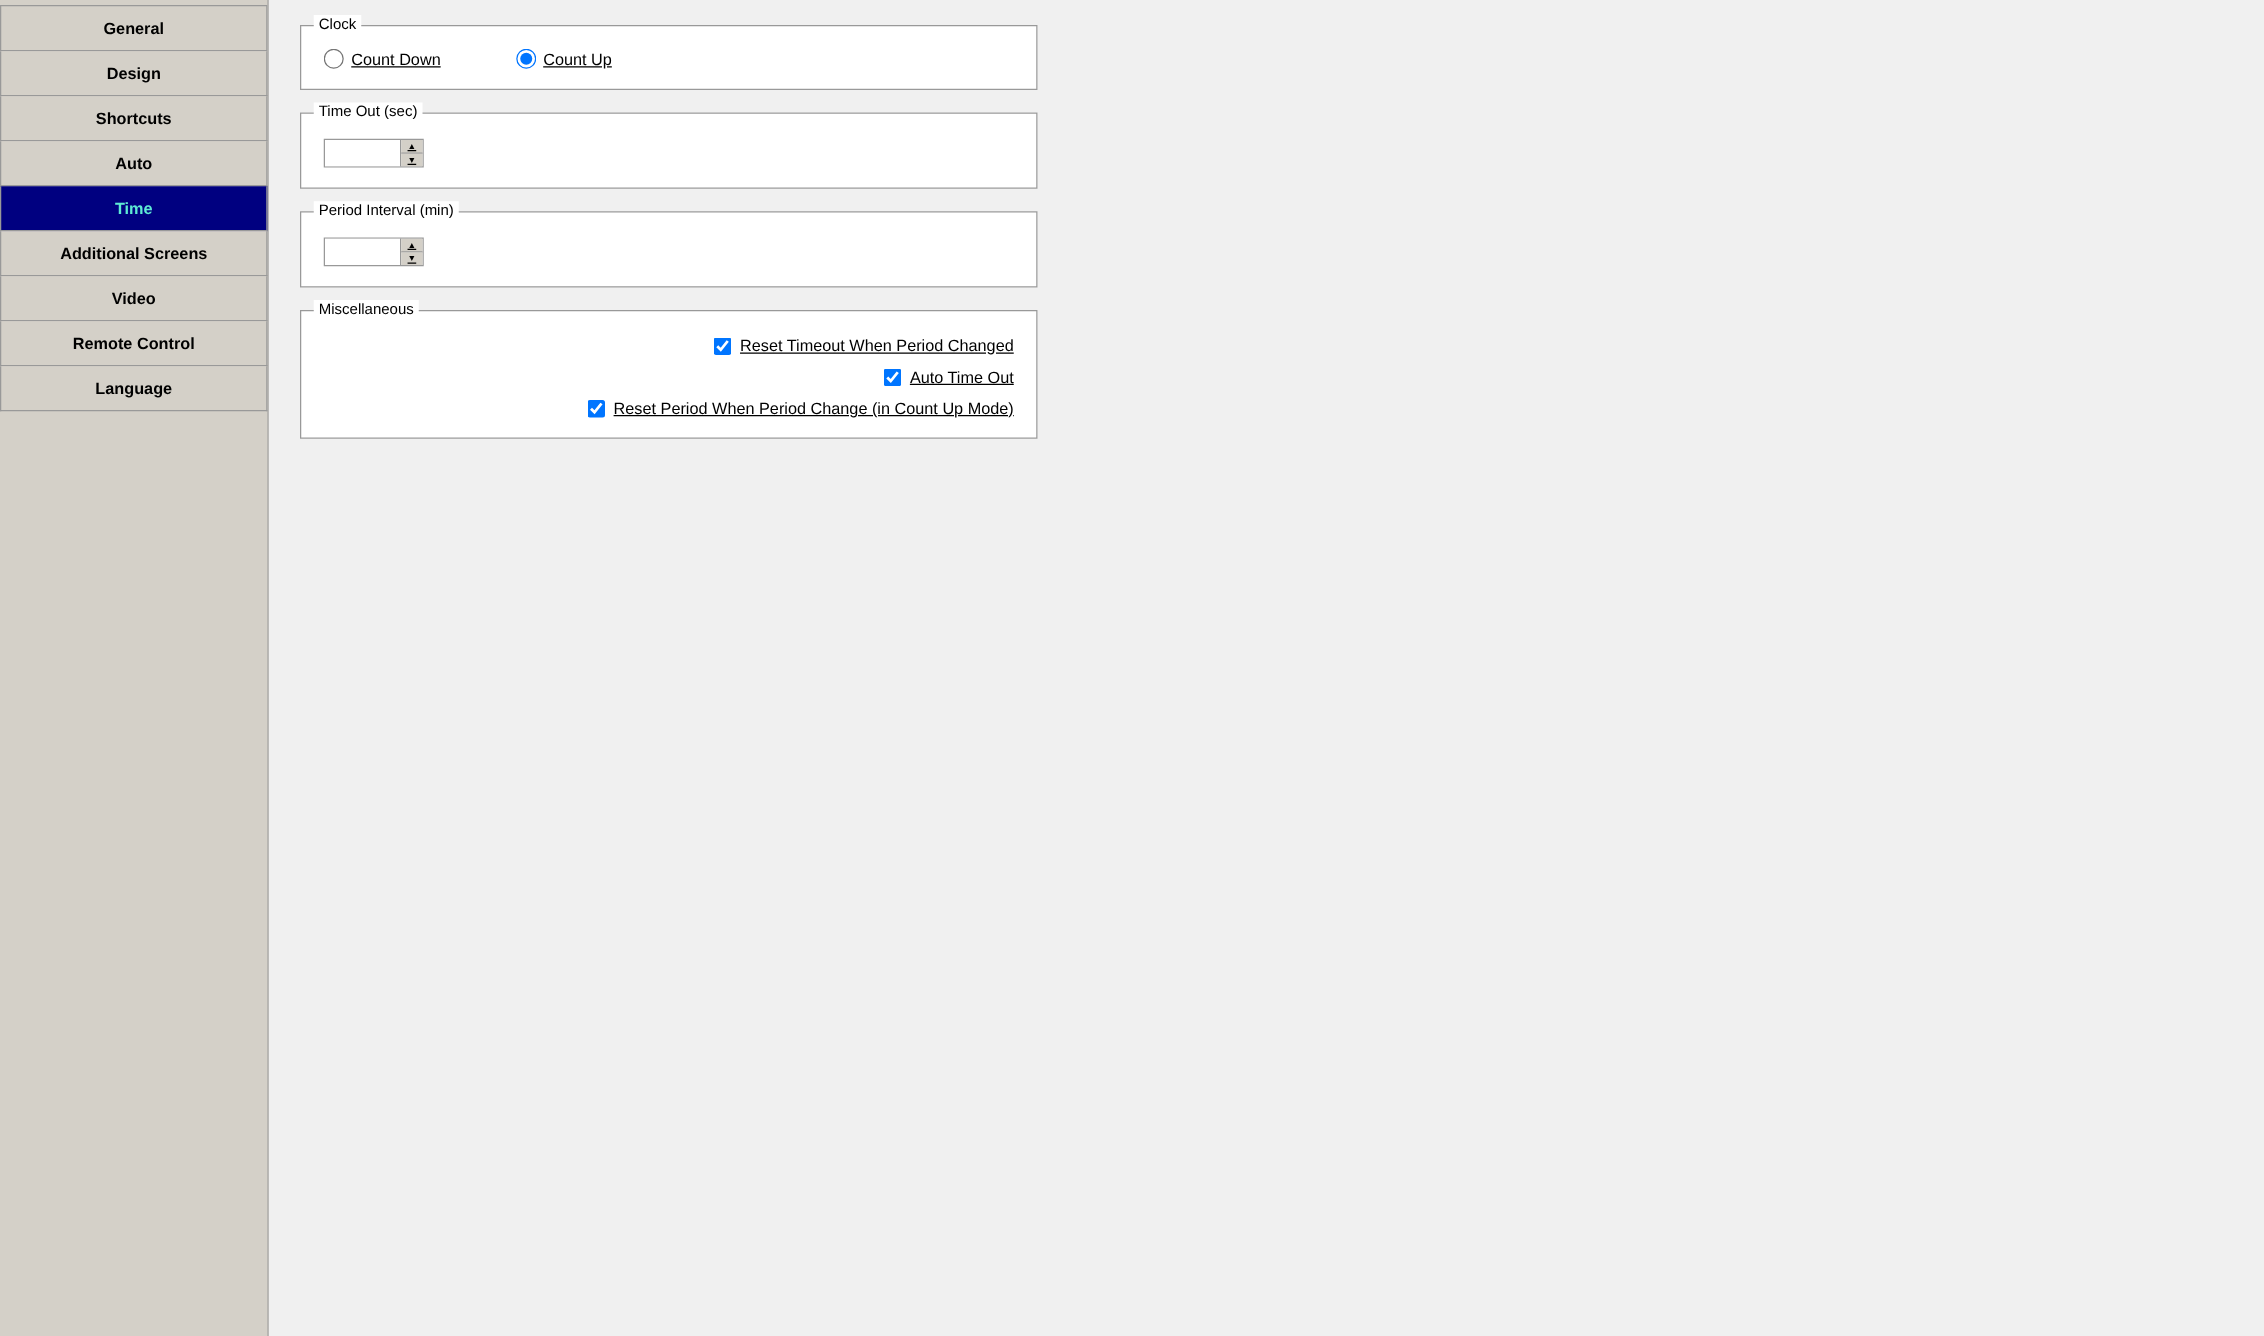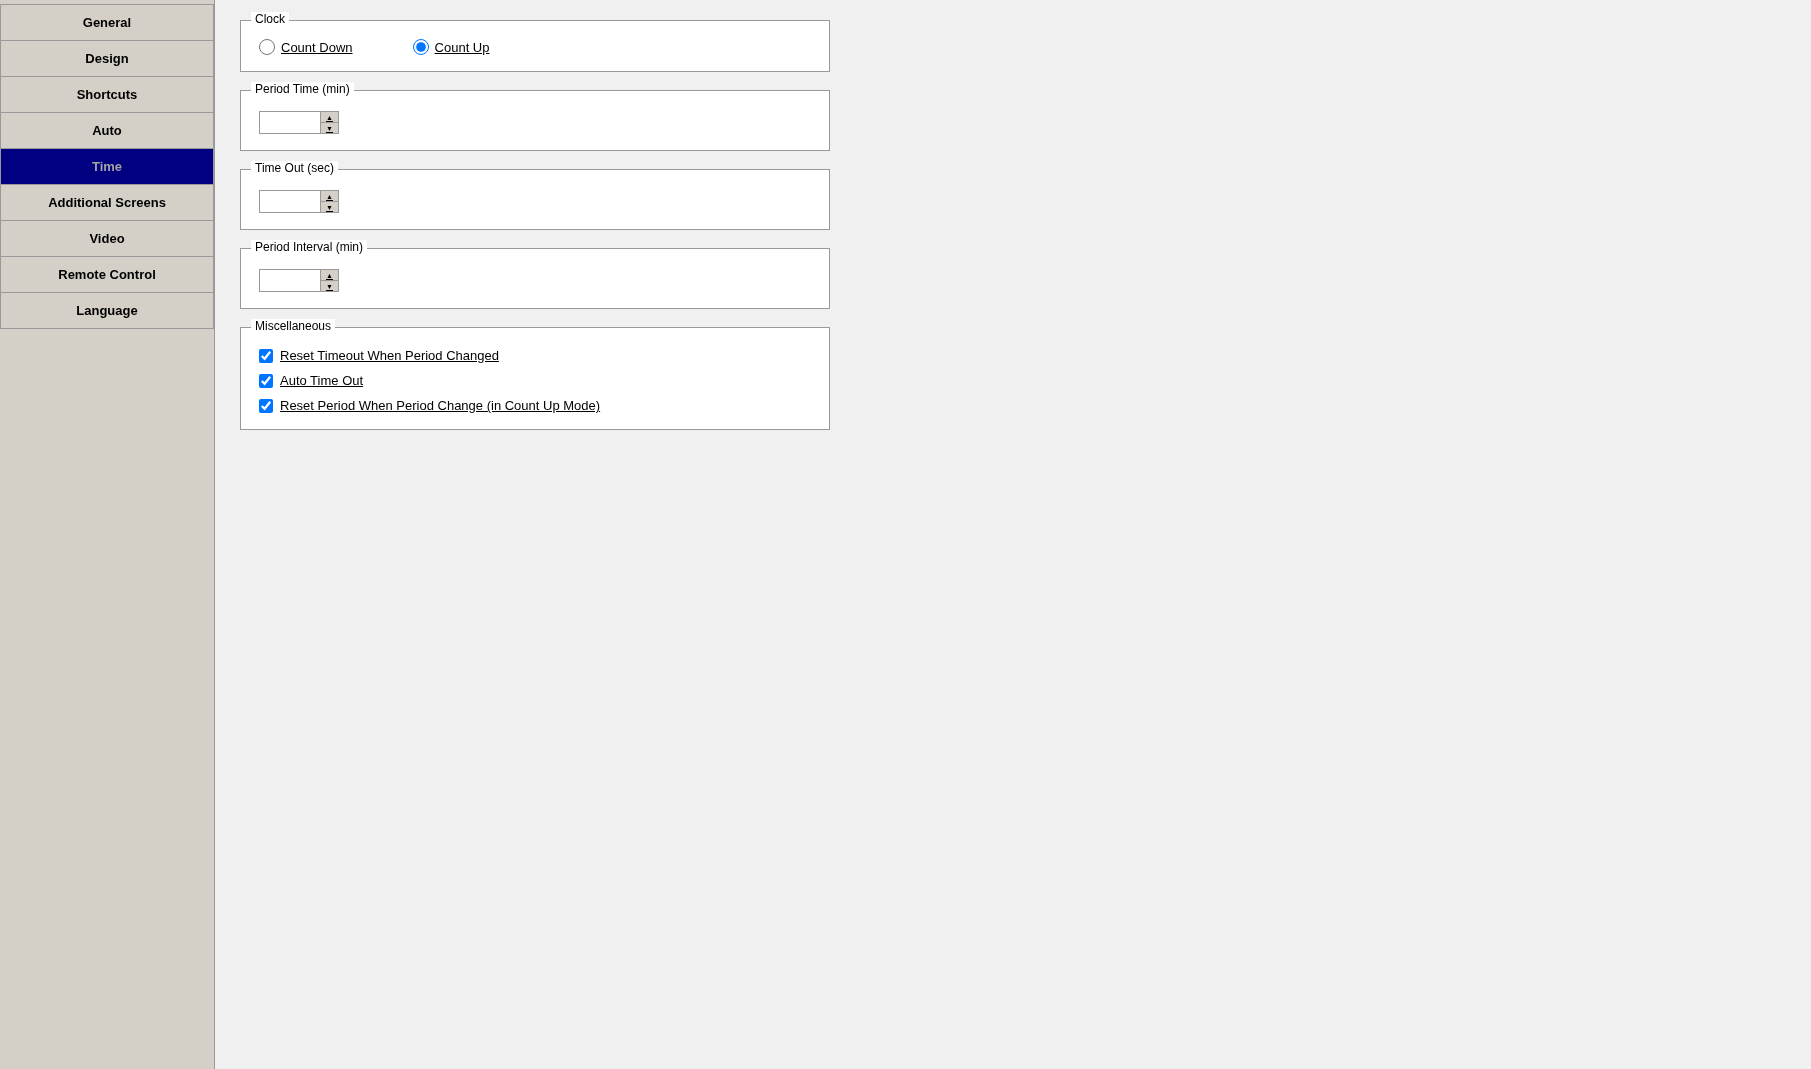--- a/index.html
+++ b/index.html
@@ -35,21 +35,21 @@
       cursor: pointer;
       color: #000;
     }
 
     .sidebar-item:first-child {
       border-top: 1px solid #999;
     }
 
     .sidebar-item.active {
       background: #000080;
-      color: #a3a3a3;
+      color: #5eead4;
     }
 
     
     #main {
       flex: 1;
       background: #f0f0f0;
       padding: 20px 25px;
       overflow-y: auto;
     }
 
@@ -141,20 +141,21 @@
     .spin-btn:first-child {
       border-bottom: 1px solid #999;
     }
 
     
     .misc-options {
       display: flex;
       flex-direction: column;
       gap: 10px;
       padding-top: 10px;
+      align-items: flex-end;
     }
 
     .check-option {
       display: flex;
       align-items: center;
       gap: 7px;
       cursor: pointer;
     }
 
     .check-option input[type="checkbox"] {
@@ -187,32 +188,20 @@
         <input type="radio" name="clock" value="count_down" style="">
         <span>Count Down</span>
       </label>
       <label class="radio-option">
         <input type="radio" name="clock" value="count_up" checked="" style="">
         <span>Count Up</span>
       </label>
     </div>
   </div>
 
-  <div class="field-group">
-    <legend>Period Time (min)</legend>
-    <div class="spinner-container">
-      <div class="spinner-wrapper">
-        <input type="text" class="spinner-input" style="">
-        <div class="spinner-buttons">
-          <button class="spin-btn">▲</button>
-          <button class="spin-btn">▼</button>
-        </div>
-      </div>
-    </div>
-  </div>
 
   <div class="field-group">
     <legend>Time Out (sec)</legend>
     <div class="spinner-container">
       <div class="spinner-wrapper">
         <input type="text" class="spinner-input" style="">
         <div class="spinner-buttons">
           <button class="spin-btn">▲</button>
           <button class="spin-btn">▼</button>
         </div>

